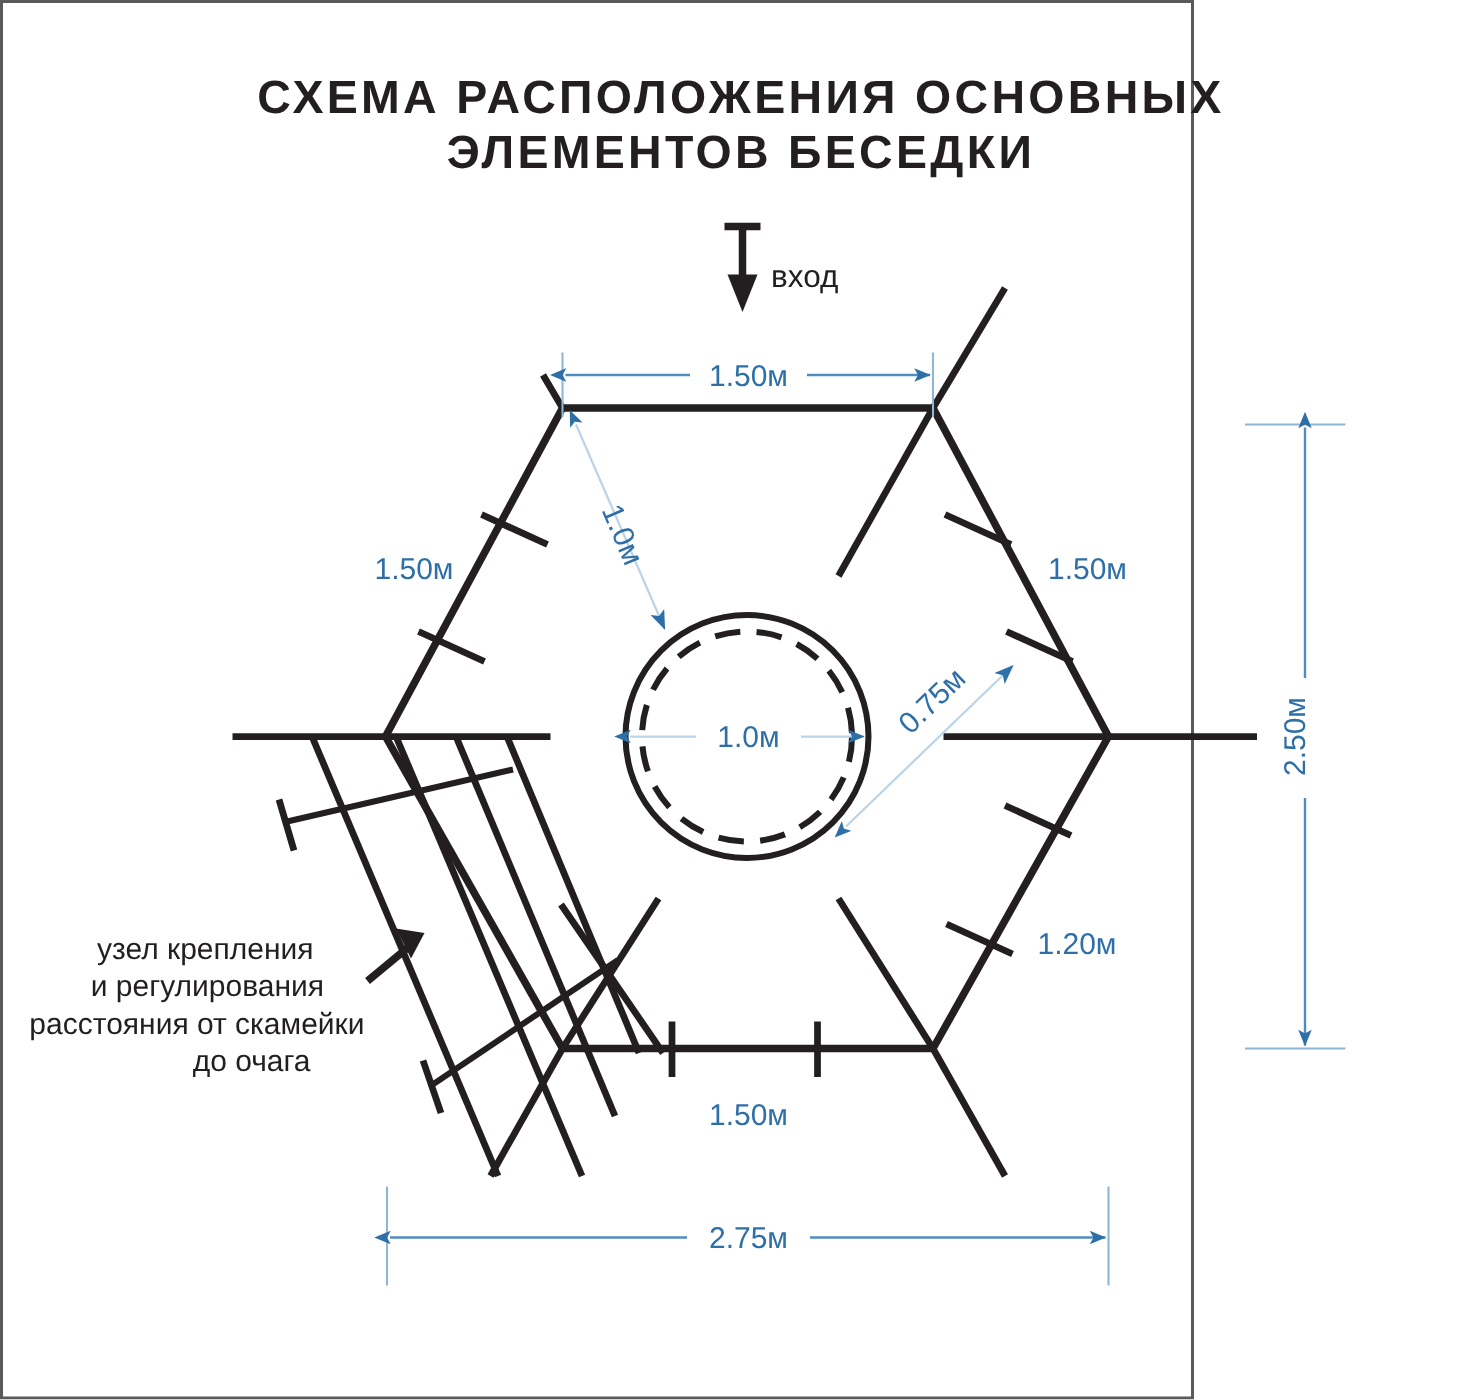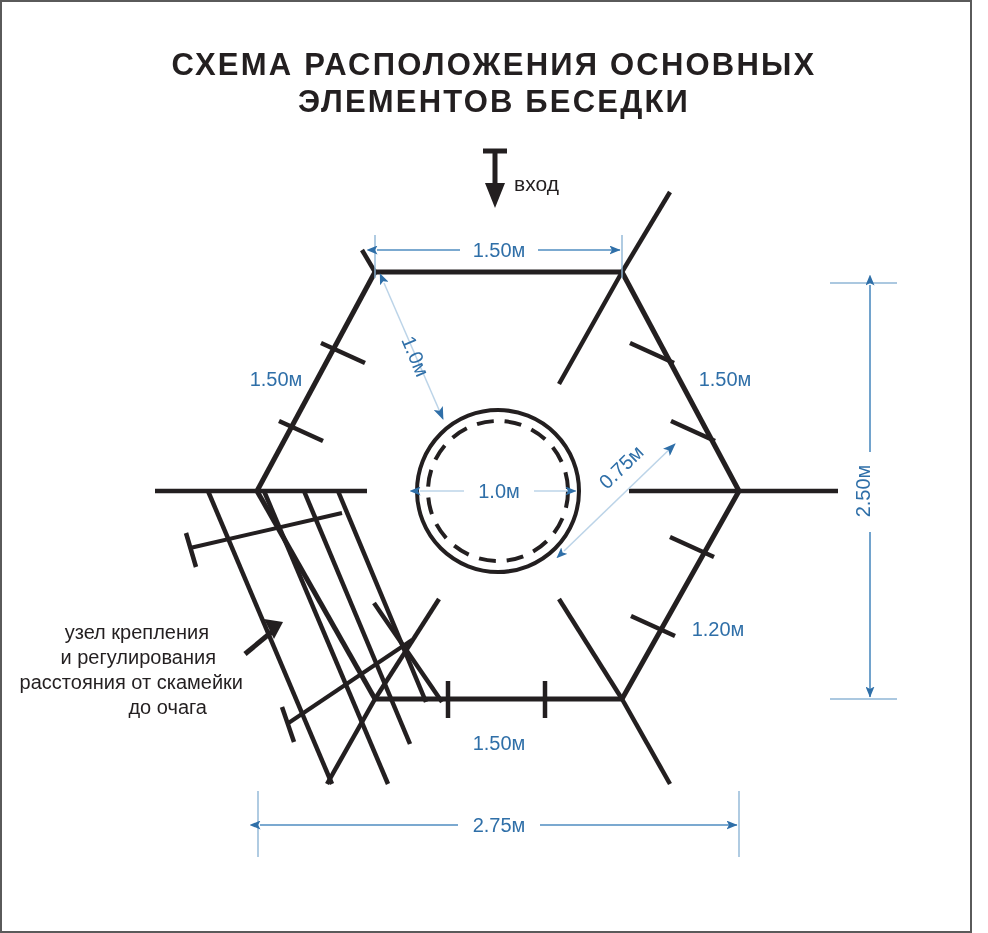--- a/index.html
+++ b/index.html
@@ -8,21 +8,21 @@
     background: #ffffff;
   }
   body {
     width: 988px;
     height: 933px;
     font-family: "Liberation Sans", sans-serif;
     overflow: hidden;
   }
   #frame {
     position: relative;
-    width: 972px;
+    width: 796px;
     height: 933px;
     box-sizing: border-box;
     border: 2px solid #5a5a5a;
     background: #ffffff;
   }
   svg#drawing {
     display: block;
     width: 984px;
     height: 929px;
   }

